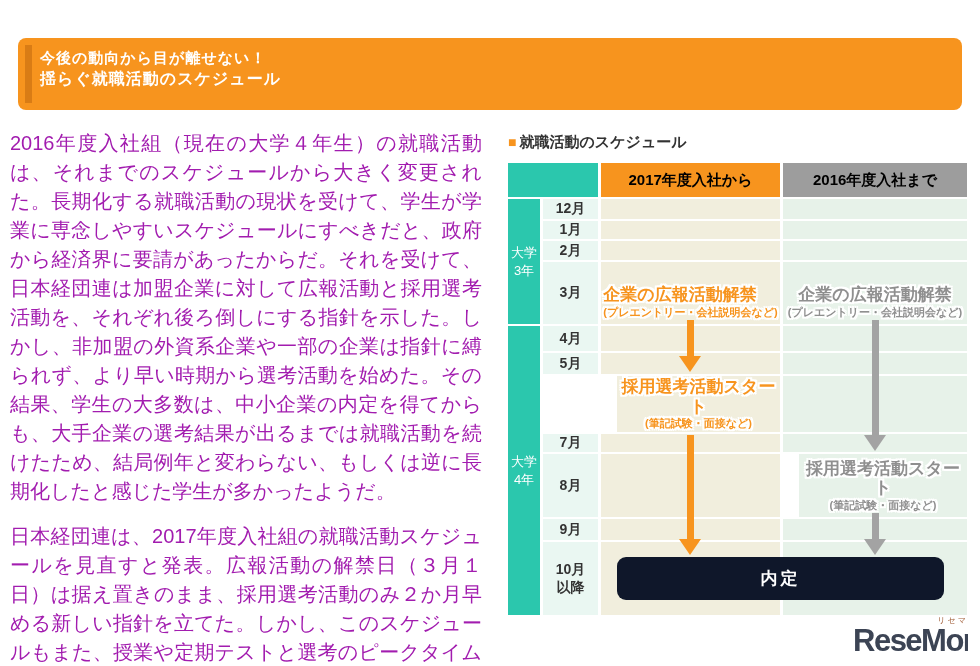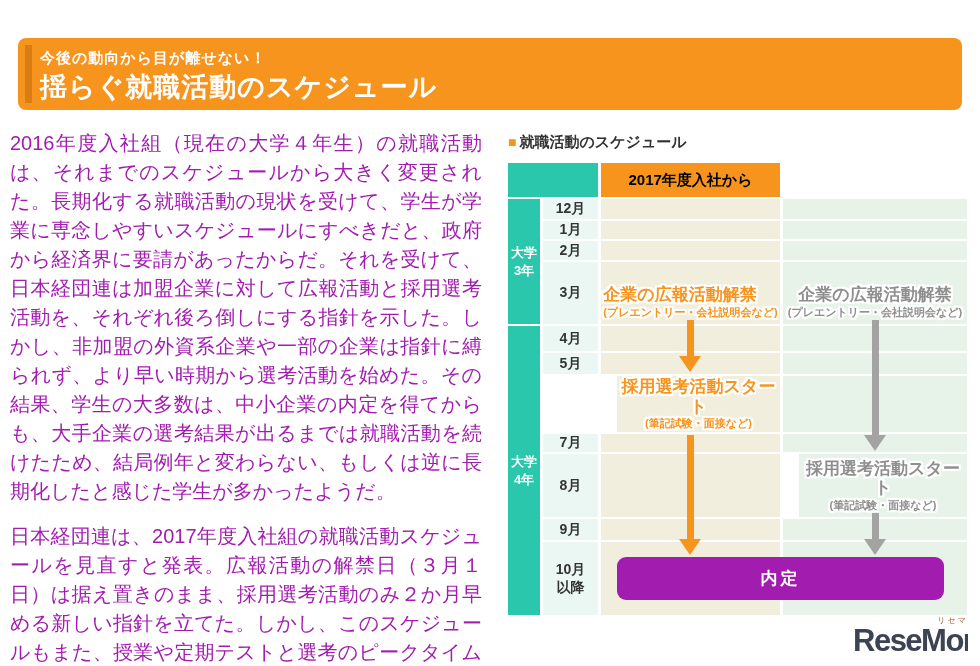--- a/index.html
+++ b/index.html
@@ -7,21 +7,21 @@
   body { font-family:"Liberation Sans","DejaVu Sans",sans-serif; color:#444; }
   .page { position:relative; width:968px; height:666px; background:#fff; overflow:hidden; }
 
   
   .banner { position:absolute; left:18px; top:38px; width:944px; height:72px;
             background:#f7941e; border-radius:8px; }
   .banner-accent { position:absolute; left:7px; top:7px; width:7px; height:58px;
             background:#d97c15; }
   .banner-sub { position:absolute; left:22px; top:11px; font-size:15px; font-weight:bold;
             color:#fff; letter-spacing:1px; }
-  .banner-title { position:absolute; left:22px; top:31px; font-size:27px; font-weight:bold;
+  .banner-title { position:absolute; left:22px; top:31px; font-size:16px; font-weight:bold;
             color:#fff; letter-spacing:1px; }
 
   
   .article { position:absolute; left:10px; top:129px; width:472px; }
   .article p { font-size:20px; line-height:29px; text-align:justify; color:#a21caf;
             margin-bottom:16px; }
 
   
   .chart-title { position:absolute; left:508px; top:133px; font-size:15px; font-weight:bold;
             color:#333; }
@@ -32,21 +32,21 @@
            grid-template-columns:32px 55px 179px 184px;
            grid-template-rows:34px 20px 18px 19px 62px 25px 21px 56px 18px 63px 21px 73px;
            column-gap:3px; row-gap:2px; }
 
   .corner   { background:#2bc7ad; }
   .hdr      { display:flex; align-items:center; justify-content:center;
               color:#000000; font-size:15px; font-weight:bold; }
   .hdr-2017 { background:#f7941e; }
   .hdr-2016 { background:#9d9d9d; }
 
-  .yearcell { background:#2bc7ad; color:#fff; font-size:13px; font-weight:bold;
+  .yearcell { background:#2bc7ad; color:#fff; font-size:13px; font-weight:normal;
               display:flex; align-items:center; justify-content:center; text-align:center;
               white-space:pre-line; line-height:1.35; }
 
   .mcell { background:#eaf7f2; color:#333; font-size:14px; font-weight:600;
            display:flex; align-items:center; justify-content:center; text-align:center;
            white-space:pre-line; line-height:1.25; }
 
   .c17 { background:#f1eedd; }
   .c16 { background:#e7f2e9; }
   .evtcell { display:flex; flex-direction:column; align-items:center; }
@@ -68,21 +68,21 @@
            border-left:11px solid transparent; border-right:11px solid transparent; }
   .orange.shaft { background:#f7941e; }
   .orange.head  { border-top:16px solid #f7941e; }
   .gray.shaft   { background:#a3a3a3; }
   .gray.head    { border-top:16px solid #a3a3a3; }
 
   .a17 { left:179px; }  .a17h { left:171px; }
   .a16 { left:364px; }  .a16h { left:356px; }
 
   .offer { position:absolute; left:109px; top:394px; width:327px; height:43px;
-           background:#a21caf; border-radius:9px; color:#fff; font-size:17px; font-weight:bold;
+           background:#0f172a; border-radius:9px; color:#fff; font-size:17px; font-weight:bold;
            letter-spacing:3px; display:flex; align-items:center; justify-content:center; }
 
   
   .footnote { position:absolute; left:499px; top:637px; font-size:13px; color:#333; }
   .logo { position:absolute; left:853px; top:617px; width:125px; text-align:right; }
   .logo-ruby { display:block; font-size:8px; color:#a05c36; letter-spacing:2px;
                margin-right:0; line-height:1;font-family:Liberation Serif, serif; }
   .logo-text { font-size:31px; font-weight:bold; color:#3c4454; letter-spacing:-1.5px;
                line-height:1; }
 </style>
@@ -100,20 +100,21 @@
   <div class="article">
     <p>2016年度入社組（現在の大学４年生）の就職活動は、それまでのスケジュールから大きく変更された。長期化する就職活動の現状を受けて、学生が学業に専念しやすいスケジュールにすべきだと、政府から経済界に要請があったからだ。それを受けて、日本経団連は加盟企業に対して広報活動と採用選考活動を、それぞれ後ろ倒しにする指針を示した。しかし、非加盟の外資系企業や一部の企業は指針に縛られず、より早い時期から選考活動を始めた。その結果、学生の大多数は、中小企業の内定を得てからも、大手企業の選考結果が出るまでは就職活動を続けたため、結局例年と変わらない、もしくは逆に長期化したと感じた学生が多かったようだ。</p>
     <p>日本経団連は、2017年度入社組の就職活動スケジュールを見直すと発表。広報活動の解禁日（３月１日）は据え置きのまま、採用選考活動のみ２か月早める新しい指針を立てた。しかし、このスケジュールもまた、授業や定期テストと選考のピークタイムが重なる恐れがある。年度によって就職活動のスケジュールは大きく変わることがあるため、今後の動向を注視しよう。</p>
   </div>
 
   <div class="chart-title"><span class="bullet">■</span><span>就職活動のスケジュール</span></div>
 
   <div class="sched">
     <div class="corner" style="grid-column:1/3;grid-row:1"></div>
     <div class="hdr hdr-2017" style="grid-column:3;grid-row:1">2017年度入社から</div>
+    <div class="hdr hdr-2016" style="grid-column:4;grid-row:1">2016年度入社まで</div>
 
     <div class="yearcell" style="grid-column:1;grid-row:2/6">大学
 3年</div>
     <div class="yearcell" style="grid-column:1;grid-row:6/13">大学
 4年</div>
 
     <div class="mcell" style="grid-column:2;grid-row:2">12月</div>
     <div class="mcell" style="grid-column:2;grid-row:3">1月</div>
     <div class="mcell" style="grid-column:2;grid-row:4">2月</div>
     <div class="mcell" style="grid-column:2;grid-row:5">3月</div>

